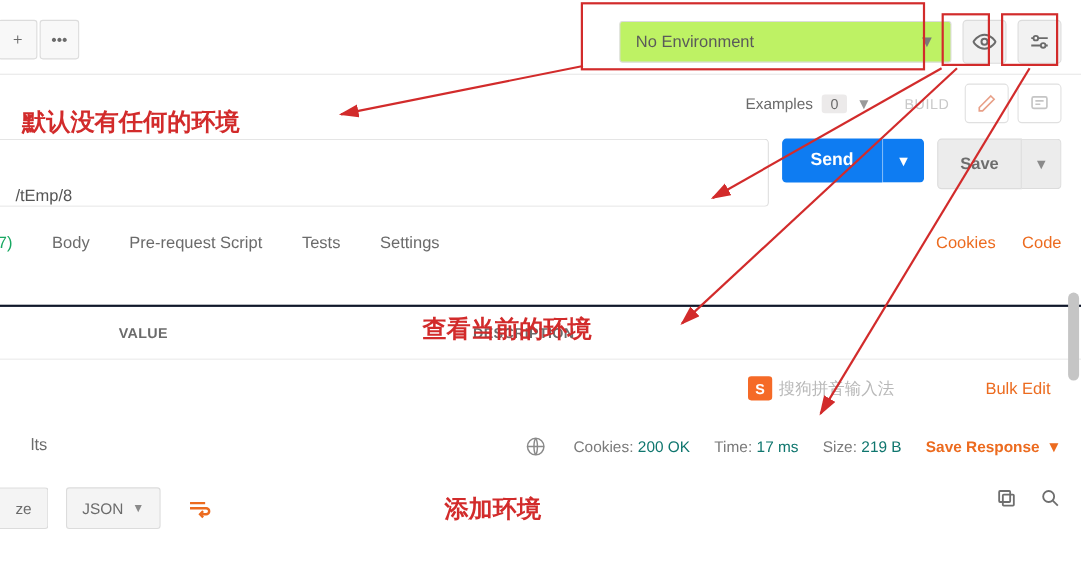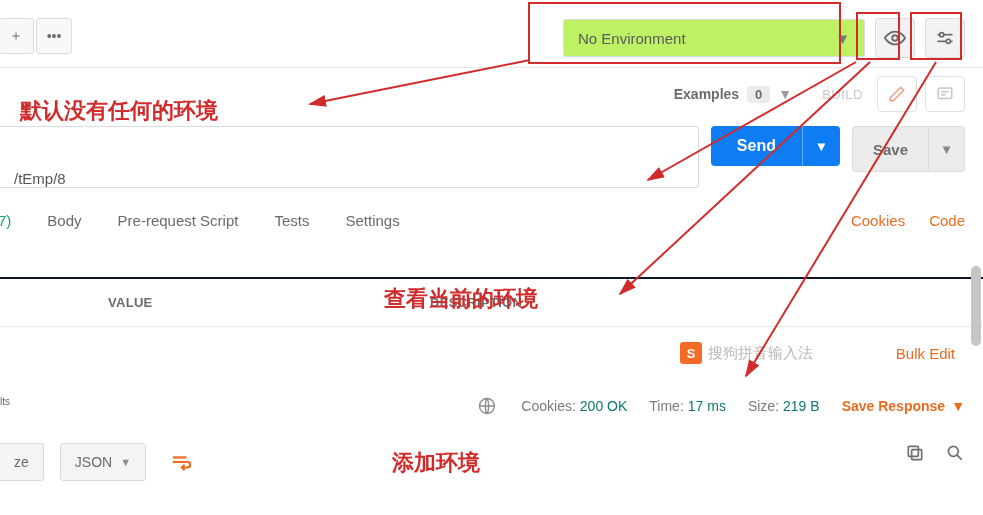--- a/index.html
+++ b/index.html
@@ -77,21 +77,20 @@
     align-items: center;
     padding-right: 18px;
   }
   .examples {
     margin-left: auto;
     display: flex;
     align-items: center;
     gap: 8px;
     color: #6b6b6b;
     font-size: 14px;
-    font-weight: bold;
   }
   .examples .count {
     background: #eceaea;
     padding: 1px 8px;
     border-radius: 3px;
     font-size: 13px;
   }
   .build {
     margin-left: 30px;
     color: #c9c9c9;
@@ -233,22 +232,23 @@
     right: 28px;
     top: 345px;
     color: #ec6b1f;
     font-size: 15px;
     cursor: pointer;
   }
   .lts {
     position: absolute;
     left: 0;
     top: 396px;
-    font-size: 10px;
-    color: #6b6b6b;
+    font-size: 15px;
+    color: #6b6b6b;
+    padding-left: 28px;
   }
   .status-row {
     position: absolute;
     top: 394px;
     right: 18px;
     display: flex;
     align-items: center;
     gap: 22px;
     font-size: 14px;
   }
@@ -469,21 +469,21 @@
 </div>
 
 <div class="scrollbar"></div>
 
 <div class="red-box" style="left:528px;top:2px;width:313px;height:62px"></div>
 <div class="red-box" style="left:856px;top:12px;width:44px;height:48px"></div>
 <div class="red-box" style="left:910px;top:12px;width:52px;height:48px"></div>
 
 <span class="red-anno" style="left:20px;top:96px">默认没有任何的环境</span>
 <span class="red-anno" style="left:384px;top:284px">查看当前的环境</span>
-<span class="red-anno" style="left:392px;top:448px">添加环境</span>
+<span class="red-anno" style="left:404px;top:448px">添加环境</span>
 
 <svg class="arrow" style="left:0;top:0" width="983" height="515">
   <defs>
     <marker id="ah" markerWidth="10" markerHeight="10" refX="8" refY="3" orient="auto">
       <path d="M0,0 L9,3 L0,6 Z" fill="#d22b2b"></path>
     </marker>
   </defs>
   <line x1="530" y1="60" x2="310" y2="104" stroke="#d22b2b" stroke-width="2" marker-end="url(#ah)"></line>
   <line x1="870" y1="62" x2="620" y2="294" stroke="#d22b2b" stroke-width="2" marker-end="url(#ah)"></line>
   <line x1="856" y1="62" x2="648" y2="180" stroke="#d22b2b" stroke-width="2" marker-end="url(#ah)"></line>

